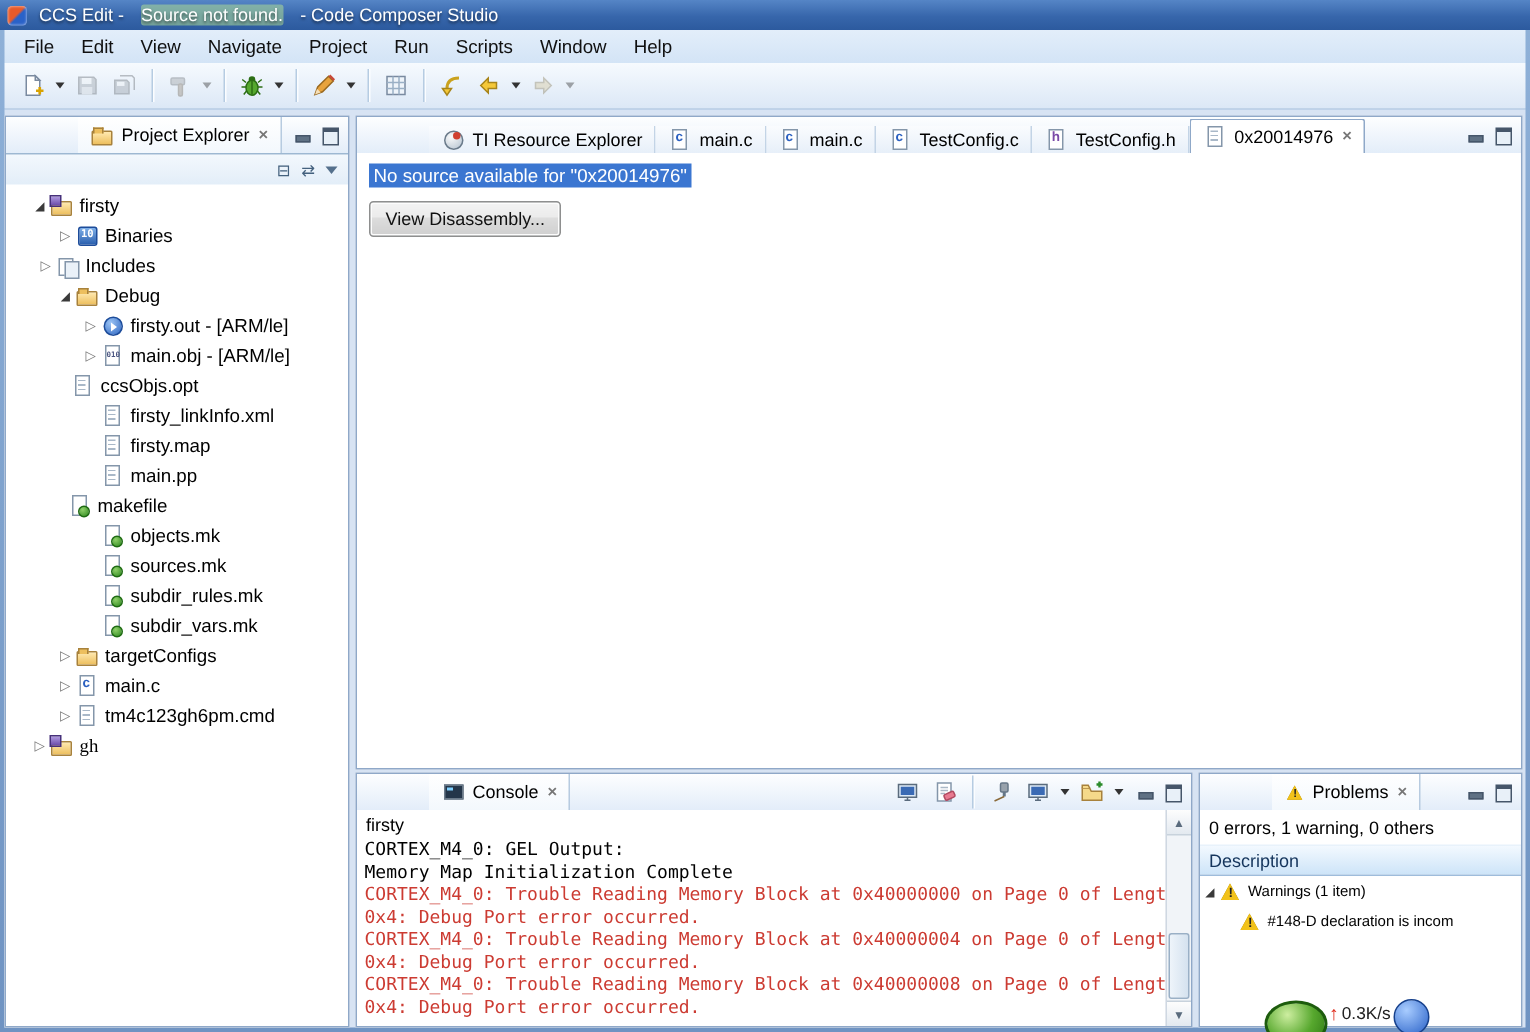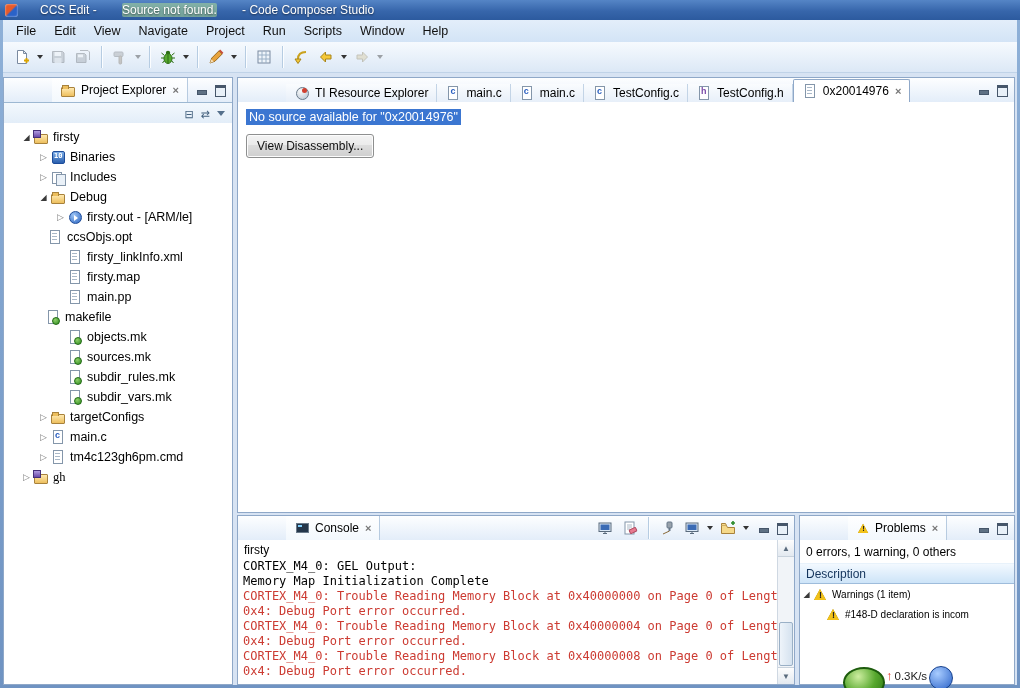--- a/index.html
+++ b/index.html
@@ -2,21 +2,21 @@
 <html style="--sel: #3b76d1; --err: #cc3b32; --warn: #f2c21a;"><head>
 <meta charset="utf-8">
 <style>
   html,body{margin:0;padding:0;background:#555;}
   #win{position:relative;width:1020px;height:688px;overflow:hidden;
        font-family:"Liberation Sans",sans-serif;font-size:12px;color:#000;
        background:linear-gradient(#8fb1d8,#6f93c2);}
   
   #titlebar{position:absolute;left:0;top:0;width:1020px;height:20px;
     background:linear-gradient(#5585c6,#3766ab 55%,#2c5a9e);
-    display:flex;align-items:center;gap:22px;padding-left:5px;box-sizing:border-box;}
+    display:flex;align-items:center;gap:8px;padding-left:5px;box-sizing:border-box;}
   #title-icon{width:13px;height:13px;border-radius:3px;flex:0 0 13px;
     background:linear-gradient(135deg,#e85a2a 0 45%,#2a62c8 55% 100%);
     box-shadow:inset 0 0 2px rgba(255,255,255,.8);}
   #titlebar .ttl{color:#fff;font-size:12px;text-shadow:0 1px 2px rgba(0,0,0,.55);white-space:pre;}
   #titlebar .ttl.hl{background:rgba(175,220,150,.55);border-radius:2px;}
   
   #menubar{position:absolute;left:3px;right:3px;top:20px;height:22px;
     background:linear-gradient(#e3eefa,#d3e4f6);display:flex;align-items:center;padding-left:4px;box-sizing:border-box;}
   .menu-item{padding:3px 9px;font-size:12.5px;color:#101010;}
   
@@ -255,34 +255,39 @@
           <div class="trow" style="padding-left: 16px;">
             <span class="exp open"></span>
             <span class="ic ic-project"></span>
             <span class="tlabel">firsty</span>
           </div>
           <div class="trow" style="padding-left: 33px;">
             <span class="exp closed"></span>
             <span class="ic ic-binaries"></span>
             <span class="tlabel">Binaries</span>
           </div>
-          <div class="trow" style="padding-left: 33px;">
+          <div class="trow" style="padding-left: 20px;">
             <span class="exp closed"></span>
             <span class="ic ic-includes"></span>
             <span class="tlabel">Includes</span>
           </div>
           <div class="trow" style="padding-left: 33px;">
             <span class="exp open"></span>
             <span class="ic ic-folder"></span>
             <span class="tlabel">Debug</span>
           </div>
           <div class="trow" style="padding-left: 50px;">
             <span class="exp closed"></span>
             <span class="ic ic-out"></span>
             <span class="tlabel">firsty.out - [ARM/le]</span>
+          </div>
+          <div class="trow" style="padding-left: 50px;">
+            <span class="exp closed"></span>
+            <span class="ic ic-obj"></span>
+            <span class="tlabel">main.obj - [ARM/le]</span>
           </div>
           <div class="trow" style="padding-left: 30px;">
             <span class="exp none"></span>
             <span class="ic ic-file"></span>
             <span class="tlabel">ccsObjs.opt</span>
           </div>
           <div class="trow" style="padding-left: 50px;">
             <span class="exp none"></span>
             <span class="ic ic-file"></span>
             <span class="tlabel">firsty_linkInfo.xml</span>

